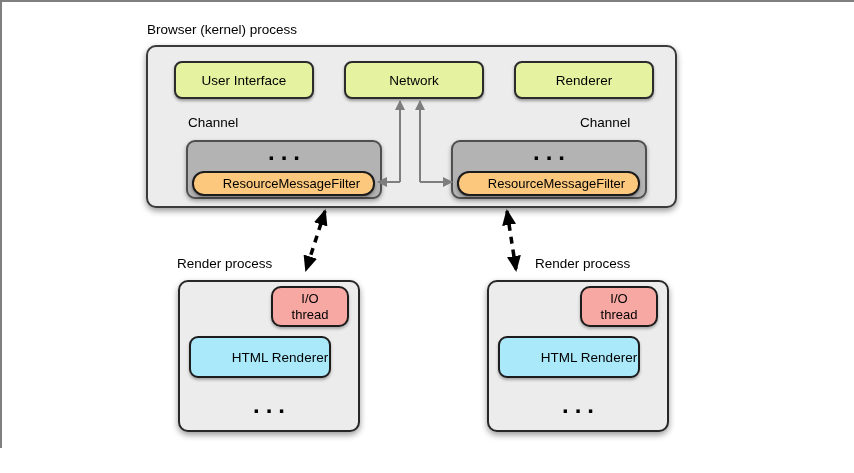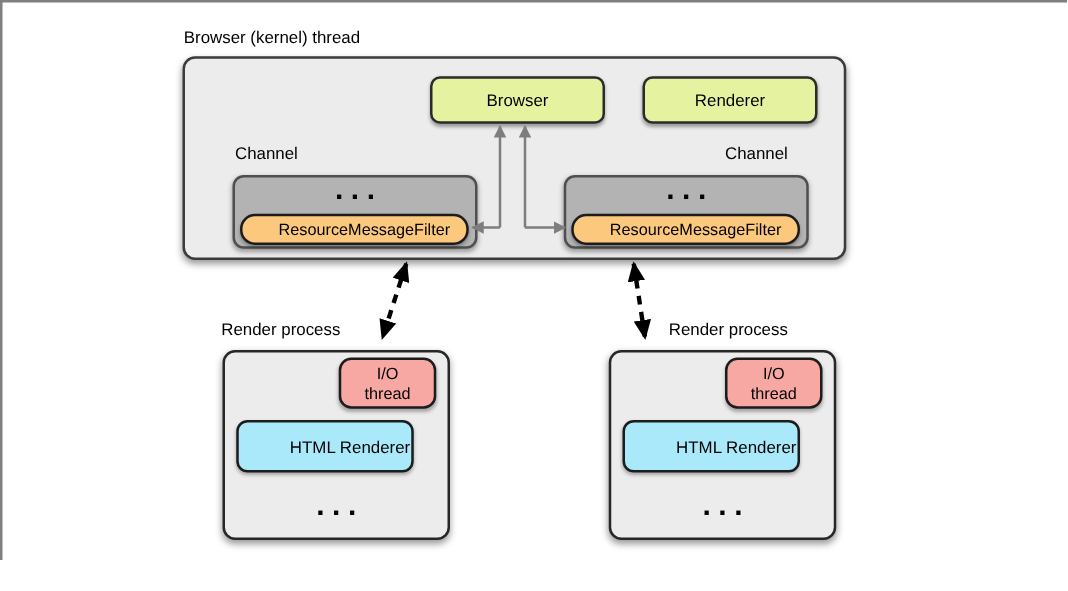--- a/index.html
+++ b/index.html
@@ -136,24 +136,25 @@
   .render-box .dots { top: 113px; }
 </style>
 </head>
 <body>
 
 <div class="canvas">
 
   <div class="frame-top"></div>
   <div class="frame-left"></div>
 
-  <div class="label browser-title">Browser (kernel) thread</div>
+  <div class="label browser-title">Browser (kernel) process</div>
 
   <div class="browser-box">
-    <div class="component comp-net">Browser</div>
+    <div class="component comp-ui">User Interface</div>
+    <div class="component comp-net">Network</div>
     <div class="component comp-storage">Renderer</div>
 
     <div class="label channel-label channel-label-left">Channel</div>
     <div class="label channel-label channel-label-right">Channel</div>
 
     <div class="channel-box channel-left">
       <div class="dots">...</div>
       <div class="filter">ResourceMessageFilter</div>
     </div>
     <div class="channel-box channel-right">

